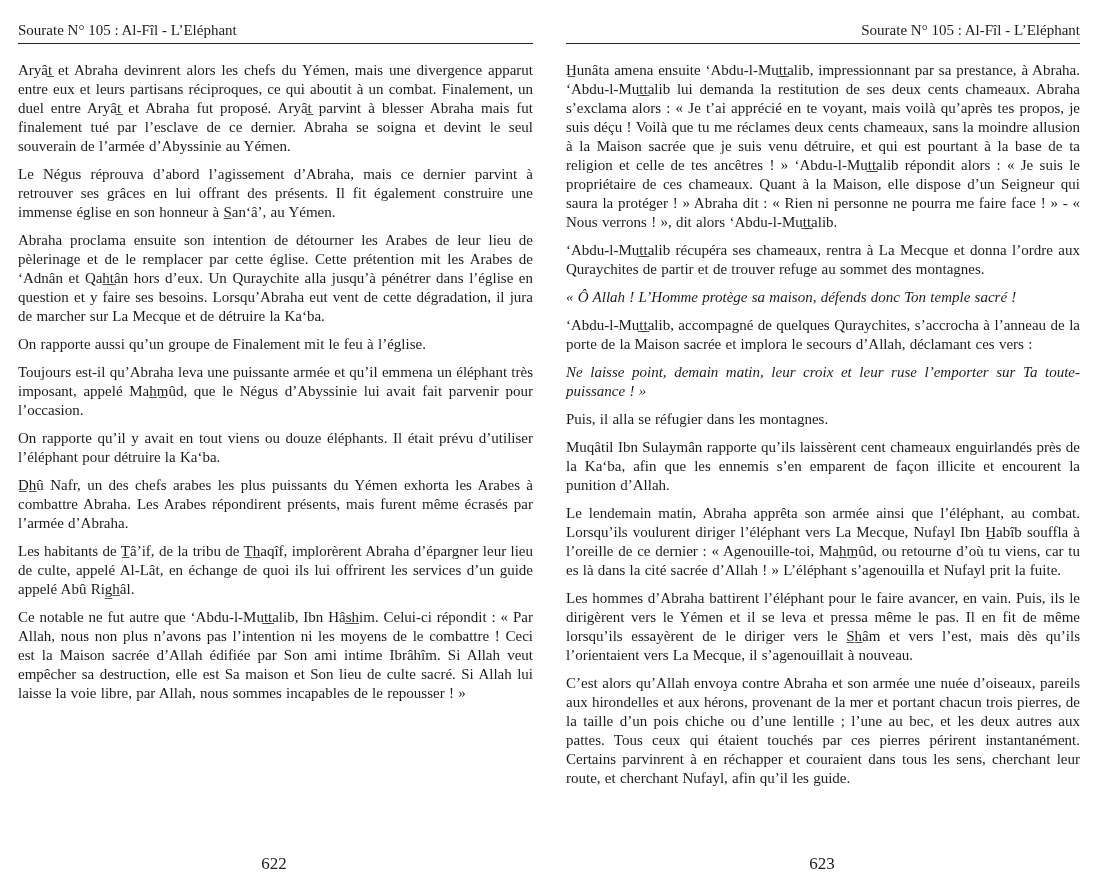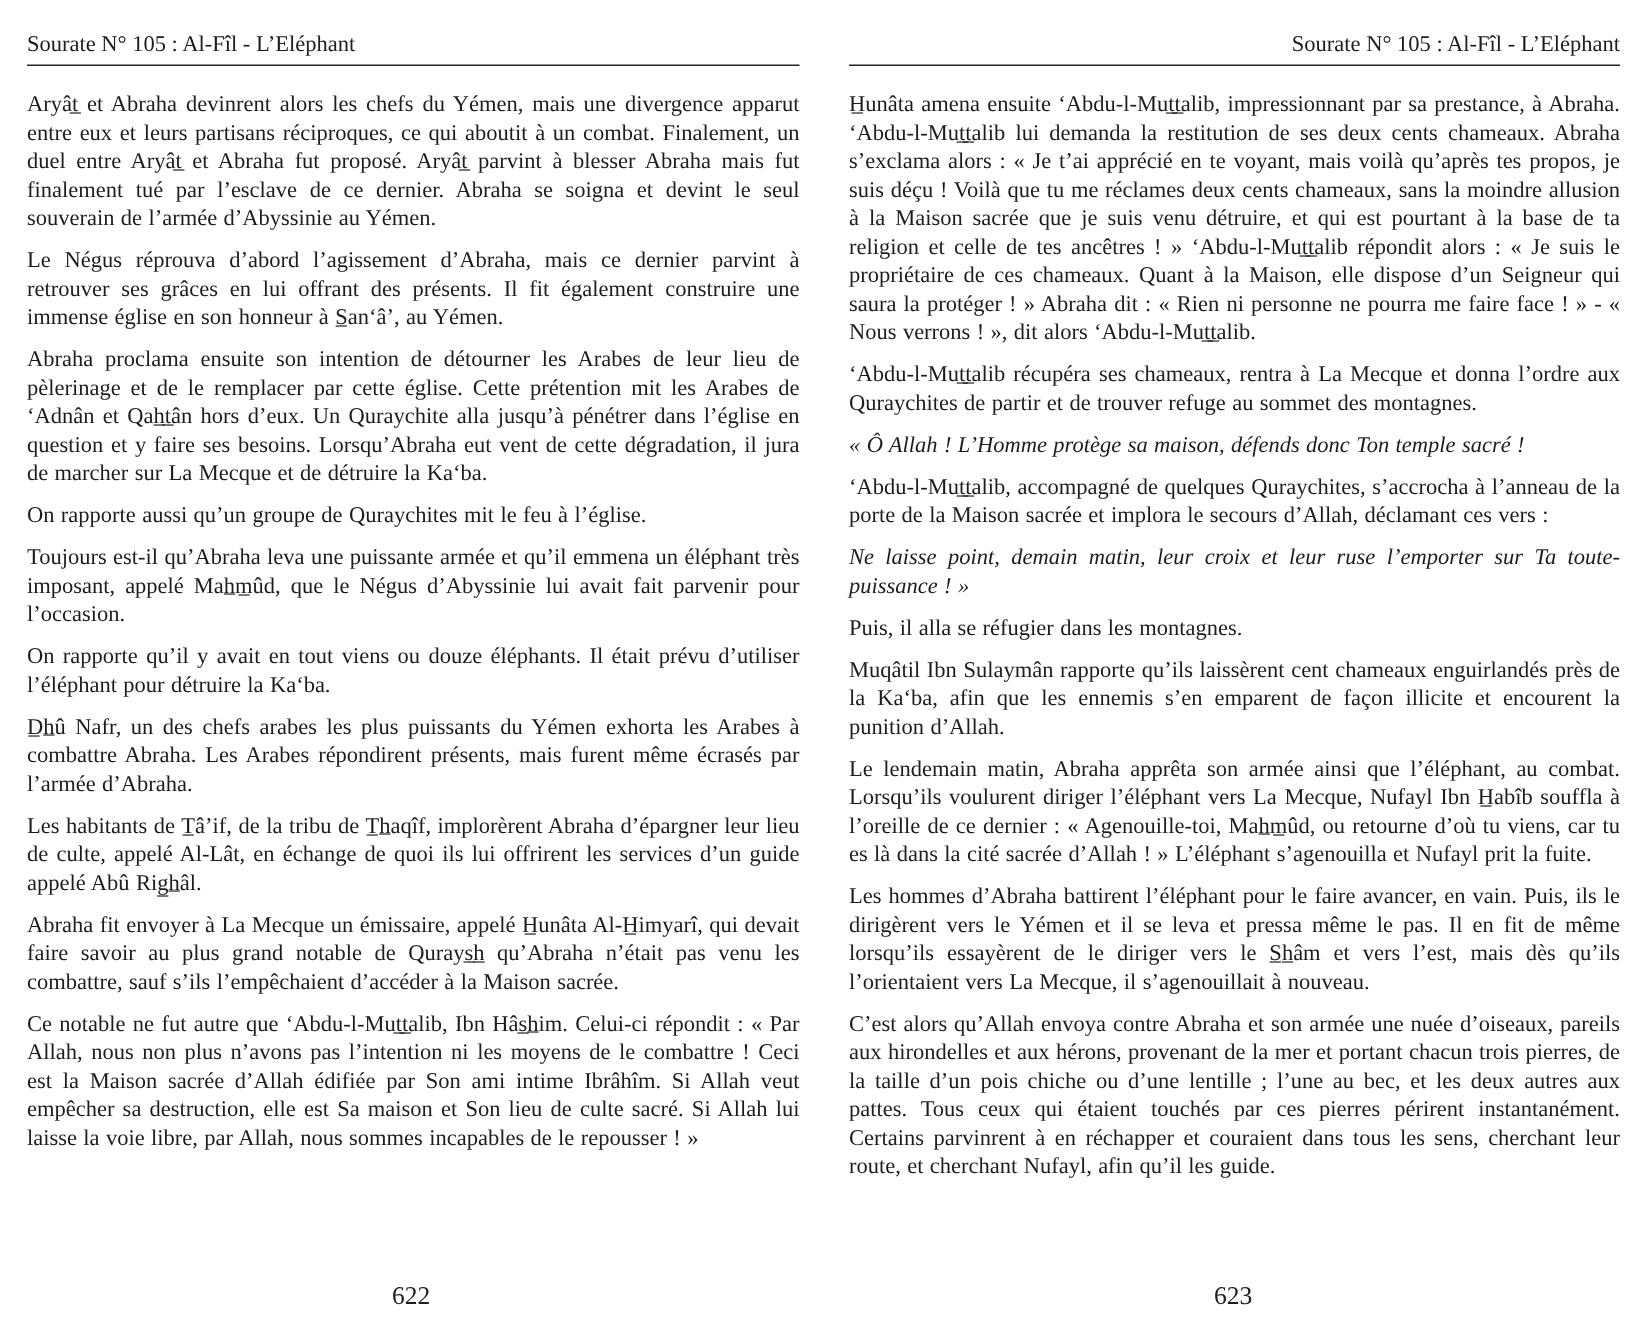--- a/index.html
+++ b/index.html
@@ -64,26 +64,25 @@
 <body>
 
 <div class="spread">
 
   <div class="page page-left">
     <div class="running-header">Sourate N° 105 : Al-Fîl - L’Eléphant</div>
     <div class="page-body" id="left-body">
         <p class="para">Aryât̲ et Abraha devinrent alors les chefs du Yémen, mais une divergence apparut entre eux et leurs partisans réciproques, ce qui aboutit à un combat. Finalement, un duel entre Aryât̲ et Abraha fut proposé. Aryât̲ parvint à blesser Abraha mais fut finalement tué par l’esclave de ce dernier. Abraha se soigna et devint le seul souverain de l’armée d’Abyssinie au Yémen.</p>
         <p class="para">Le Négus réprouva d’abord l’agissement d’Abraha, mais ce dernier parvint à retrouver ses grâces en lui offrant des présents. Il fit également construire une immense église en son honneur à S̲an‘â’, au Yémen.</p>
         <p class="para">Abraha proclama ensuite son intention de détourner les Arabes de leur lieu de pèlerinage et de le remplacer par cette église. Cette prétention mit les Arabes de ‘Adnân et Qah̲t̲ân hors d’eux. Un Quraychite alla jusqu’à pénétrer dans l’église en question et y faire ses besoins. Lorsqu’Abraha eut vent de cette dégradation, il jura de marcher sur La Mecque et de détruire la Ka‘ba.</p>
-        <p class="para">On rapporte aussi qu’un groupe de Quraychites mit le feu à l’église.</p>
+        <p class="para">On rapporte aussi qu’un groupe de Finalement mit le feu à l’église.</p>
         <p class="para">Toujours est-il qu’Abraha leva une puissante armée et qu’il emmena un éléphant très imposant, appelé Mah̲m̲ûd, que le Négus d’Abyssinie lui avait fait parvenir pour l’occasion.</p>
         <p class="para">On rapporte qu’il y avait en tout viens ou douze éléphants. Il était prévu d’utiliser l’éléphant pour détruire la Ka‘ba.</p>
         <p class="para">D̲h̲û Nafr, un des chefs arabes les plus puissants du Yémen exhorta les Arabes à combattre Abraha. Les Arabes répondirent présents, mais furent même écrasés par l’armée d’Abraha.</p>
         <p class="para">Les habitants de T̲â’if, de la tribu de T̲h̲aqîf, implorèrent Abraha d’épargner leur lieu de culte, appelé Al-Lât, en échange de quoi ils lui offrirent les services d’un guide appelé Abû Rig̲h̲âl.</p>
-        <p class="para">Abraha fit envoyer à La Mecque un émissaire, appelé H̲unâta Al-H̲imyarî, qui devait faire savoir au plus grand notable de Qurays̲h̲ qu’Abraha n’était pas venu les combattre, sauf s’ils l’empêchaient d’accéder à la Maison sacrée.</p>
         <p class="para">Ce notable ne fut autre que ‘Abdu-l-Mut̲t̲alib, Ibn Hâs̲h̲im. Celui-ci répondit : « Par Allah, nous non plus n’avons pas l’intention ni les moyens de le combattre ! Ceci est la Maison sacrée d’Allah édifiée par Son ami intime Ibrâhîm. Si Allah veut empêcher sa destruction, elle est Sa maison et Son lieu de culte sacré. Si Allah lui laisse la voie libre, par Allah, nous sommes incapables de le repousser ! »</p>
       </div>
     <div class="pagenum">622</div>
   </div>
 
   <div class="page page-right">
     <div class="running-header">Sourate N° 105 : Al-Fîl - L’Eléphant</div>
     <div class="page-body" id="right-body">
         <p class="para">H̲unâta amena ensuite ‘Abdu-l-Mut̲t̲alib, impressionnant par sa prestance, à Abraha. ‘Abdu-l-Mut̲t̲alib lui demanda la restitution de ses deux cents chameaux. Abraha s’exclama alors : « Je t’ai apprécié en te voyant, mais voilà qu’après tes propos, je suis déçu ! Voilà que tu me réclames deux cents chameaux, sans la moindre allusion à la Maison sacrée que je suis venu détruire, et qui est pourtant à la base de ta religion et celle de tes ancêtres ! » ‘Abdu-l-Mut̲t̲alib répondit alors : « Je suis le propriétaire de ces chameaux. Quant à la Maison, elle dispose d’un Seigneur qui saura la protéger ! » Abraha dit : « Rien ni personne ne pourra me faire face ! » - « Nous verrons ! », dit alors ‘Abdu-l-Mut̲t̲alib.</p>
         <p class="para">‘Abdu-l-Mut̲t̲alib récupéra ses chameaux, rentra à La Mecque et donna l’ordre aux Quraychites de partir et de trouver refuge au sommet des montagnes.</p>

